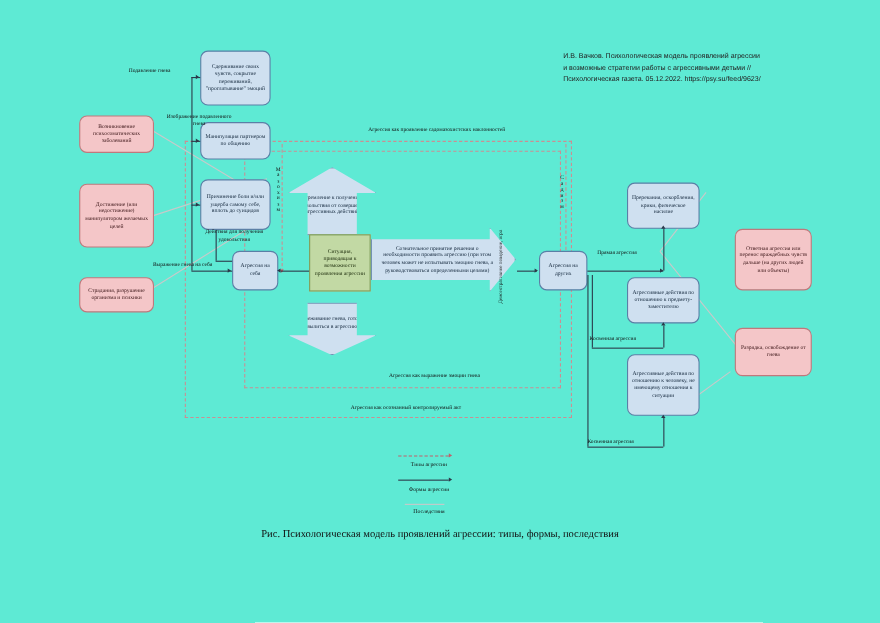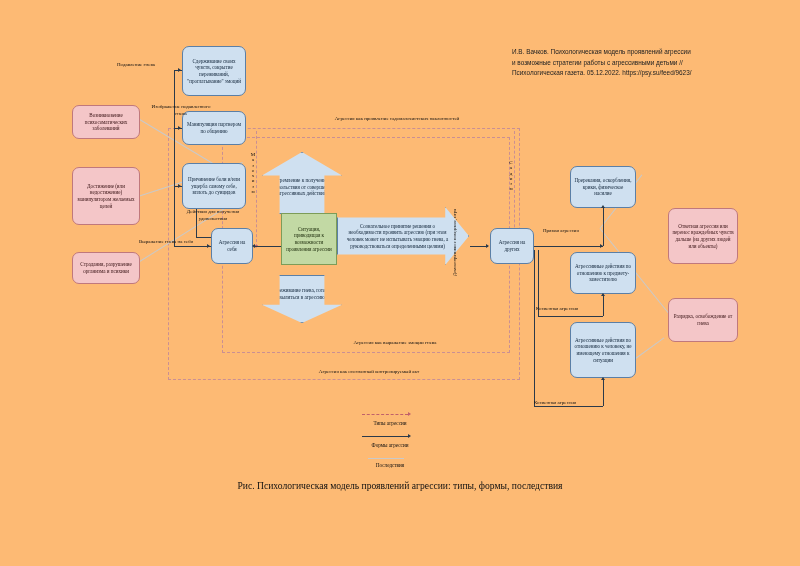--- a/index.html
+++ b/index.html
@@ -1,18 +1,18 @@
 <!DOCTYPE html>
 <html><head>
 <meta charset="utf-8">
 <style>
   html,body{margin:0;padding:0;background:#ffffff;}
   body{width:800px;height:566px;overflow:hidden;
        font-family:"Liberation Serif","DejaVu Serif",serif;color:#1a1a1a;}
-  #page{position:relative;width:800px;height:566px;background:#fdba74;}
+  #page{position:relative;width:800px;height:566px;background:#5eead4;}
 
   .abs{position:absolute;box-sizing:border-box;}
 
   
   .credit{font-family:"Liberation Sans","DejaVu Sans",sans-serif;
           font-size:6.4px;line-height:1.65;color:#222;}
 
   
   .node{display:flex;align-items:center;justify-content:center;text-align:center;
         border:1px solid #5b7fa6;border-radius:7px;background:#cfe0f0;

